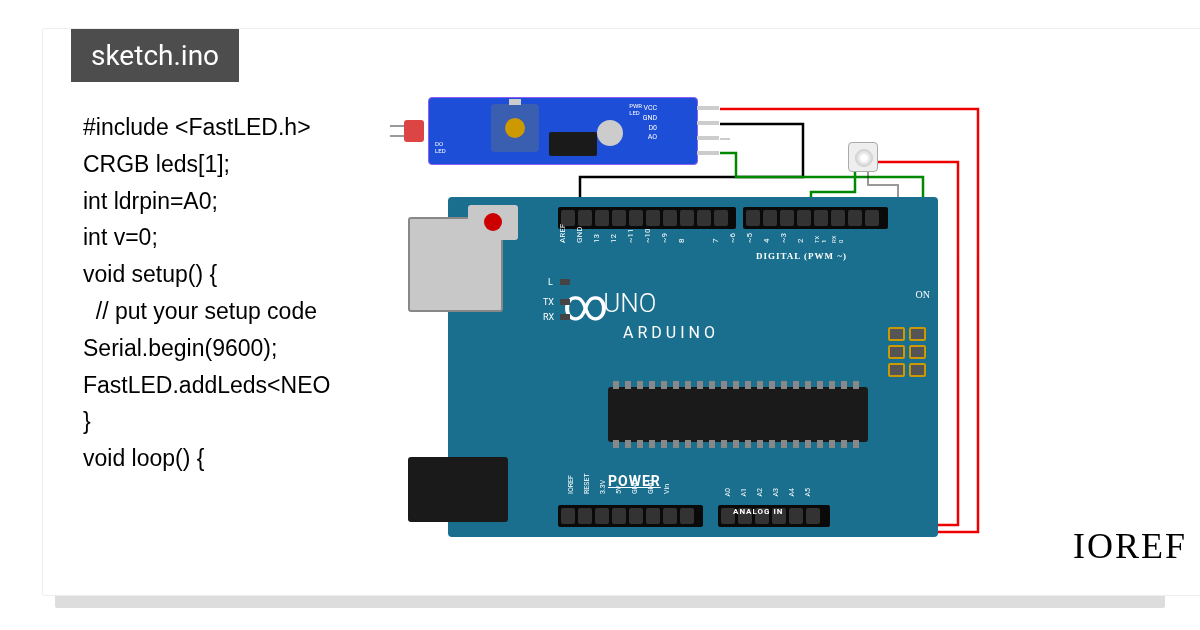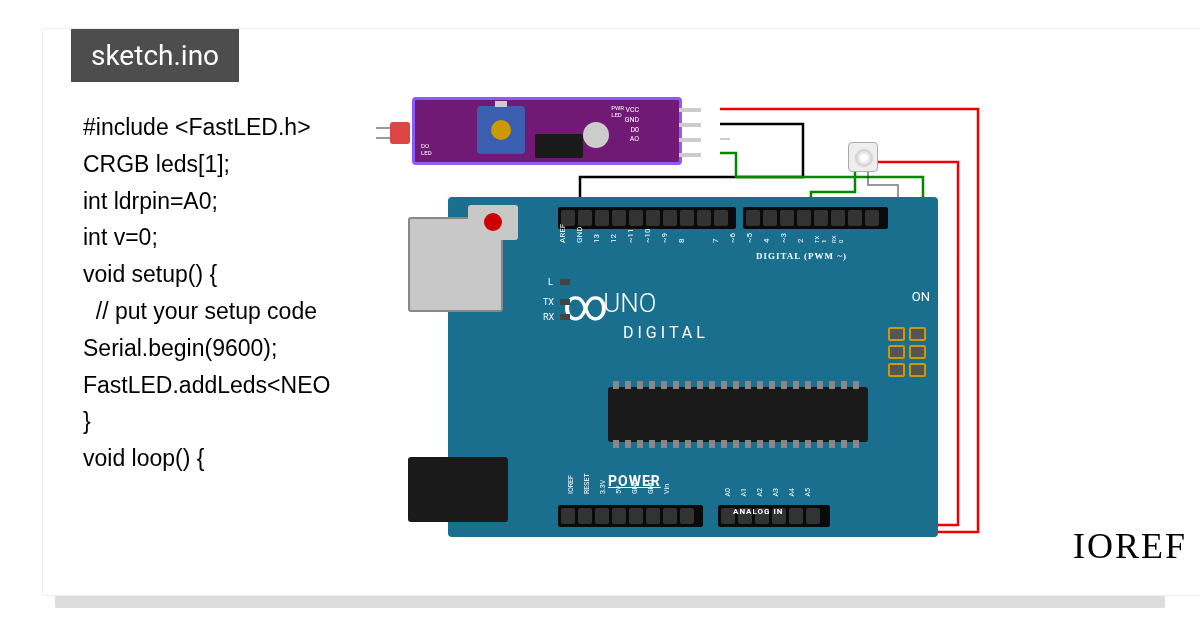--- a/index.html
+++ b/index.html
@@ -156,21 +156,21 @@
     top: 82px;
     color: #fff;
   }
   .inf { font-size: 44px; letter-spacing: -5px;}
   .uno-text { font-size: 26px; vertical-align: 8px; font-weight: 300;}
   .arduino-text { font-size: 16px; letter-spacing: 4px; margin-left: 60px; margin-top:-8px;}
   .tiny-lbl { position: absolute; color: #fff; font-size: 9px; }
   .l-lbl { left: 140px; top: 80px; }
   .tx-lbl { left: 135px; top: 100px; }
   .rx-lbl { left: 135px; top: 115px; }
-  .on-lbl { right: 8px; top: 92px; color: #fff; font-size: 13px;}
+  .on-lbl { right: 8px; top: 92px; color: #fff; font-size: 10px; font-family: Liberation Serif, serif;}
   .small-led {
     position: absolute;
     width: 10px; height: 6px;
     background: #444;
   }
   .atmega {
     position: absolute;
     left: 200px;
     top: 190px;
     width: 260px;
@@ -195,27 +195,27 @@
     height: 50px;
     display: grid;
     grid-template: repeat(3,1fr)/repeat(2,1fr);
     gap: 4px;
   }
   .isp-hdr div { background: #555; border-radius: 2px; border:2px solid #c90;}
   
   
   .ldr-module {
     position: absolute;
-    left: 54px;
+    left: 70px;
     top: 0;
     width: 270px;
     height: 68px;
-    background: #701a75;
+    background: #1d4ed8;
     border-radius: 4px;
-    border: 3px solid #8b5cf6;
+    border: 1px solid #8b5cf6;
   }
   .ldr-sensor {
     position: absolute;
     left: -25px;
     top: 22px;
     width: 20px;
     height: 22px;
     background: #d44;
     border-radius: 3px;
   }
@@ -443,21 +443,21 @@
         <span style="transform:rotate(-90deg); display:inline-block; width:7px;">A2</span>
         <span style="transform:rotate(-90deg); display:inline-block; width:7px;">A3</span>
         <span style="transform:rotate(-90deg); display:inline-block; width:7px;">A4</span>
         <span style="transform:rotate(-90deg); display:inline-block; width:7px;">A5</span>
       </div>
       <div class="section-label power-lbl">POWER</div>
       <div class="section-label analog-lbl">ANALOG IN</div>
 
       <div class="arduino-logo">
         <span class="inf">∞</span><span class="uno-text">UNO</span>
-        <div class="arduino-text">DIGITAL</div>
+        <div class="arduino-text">ARDUINO</div>
       </div>
 
       <div class="tiny-lbl l-lbl">L</div>
       <div class="tiny-lbl tx-lbl">TX</div>
       <div class="tiny-lbl rx-lbl">RX</div>
       <div class="tiny-lbl on-lbl" style="position:absolute;">ON</div>
       <div class="small-led" style="left:152px; top:82px;"></div>
       <div class="small-led" style="left:152px; top:102px;"></div>
       <div class="small-led" style="left:152px; top:117px;"></div>
 

